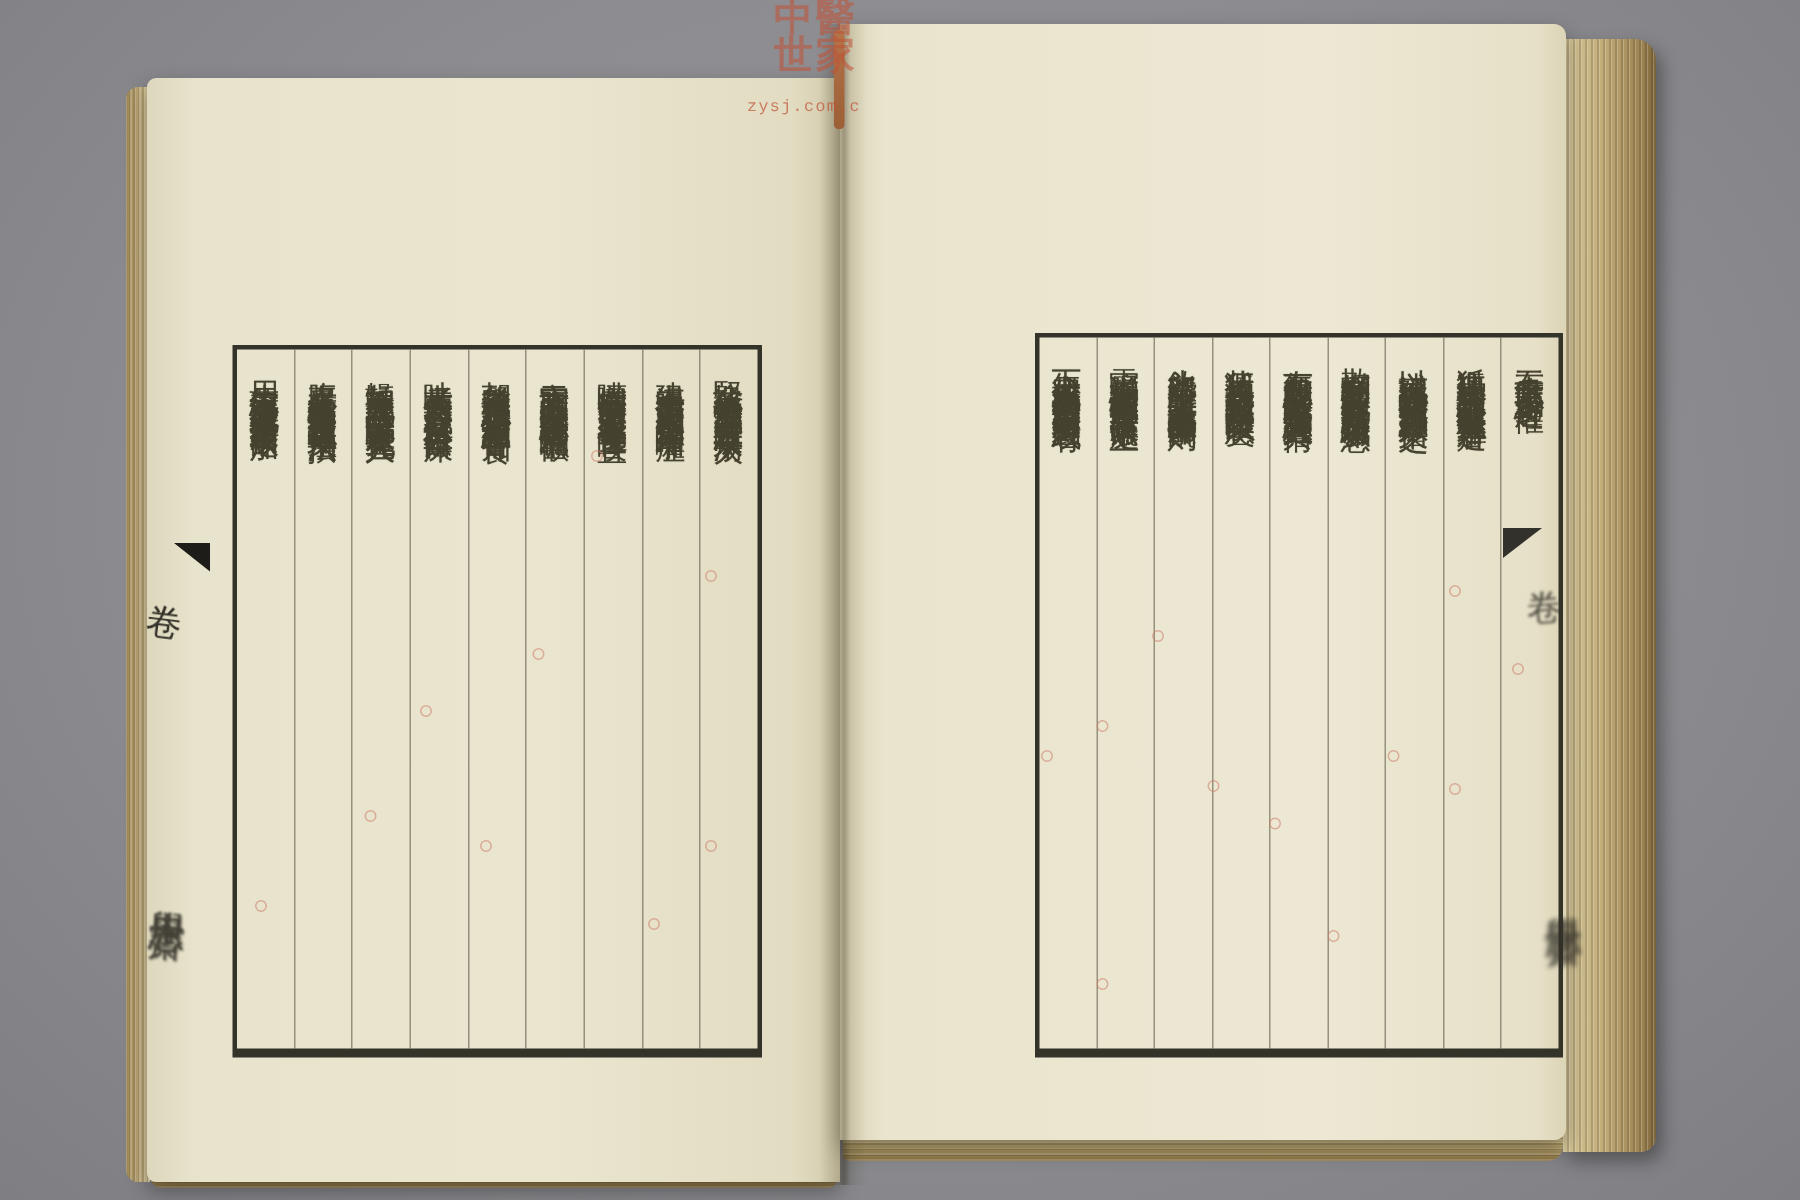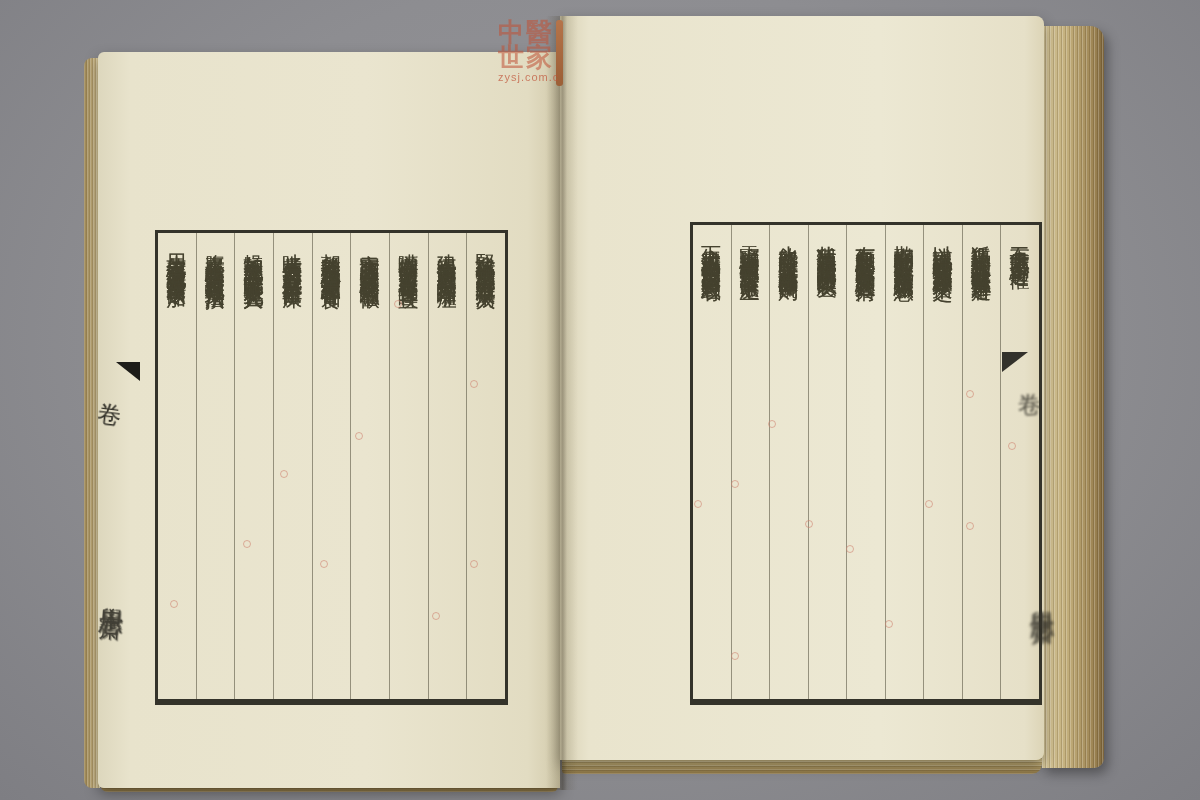--- a/index.html
+++ b/index.html
@@ -71,23 +71,23 @@
   .spine-char{
     position:absolute; writing-mode:vertical-rl; text-orientation:upright;
     color:#34322a; font-size:24px; line-height:26px; letter-spacing:4px;
   }
   .spine-char.l-tab{ left:100px; top:384px; transform:rotate(7deg); filter:blur(.4px); }
   .spine-char.l-stamp{ left:100px; top:588px; transform:rotate(4deg); filter:blur(.7px); opacity:.92;
     text-shadow:1px 1px 1px rgba(40,38,30,.6);}
   .spine-char.r-tab{ left:1014px; top:374px; transform:rotate(-5deg); filter:blur(.9px); opacity:.85;}
   .spine-char.r-stamp{ left:1028px; top:592px; transform:rotate(-3deg); filter:blur(1.3px); opacity:.8;
     text-shadow:-1px 1px 2px rgba(40,38,30,.7);}
-  .watermark{ position:absolute; left:498px; top:20px; width:74px; text-align:left; color:#c05237; }
+  .watermark{ position:absolute; left:498px; top:0; width:74px; text-align:right; color:#c05237; }
   .wm-seal{ font-weight:bold; font-size:26px; line-height:25px; opacity:.55; letter-spacing:2px; }
-  .wm-url{ font-family:Liberation Sans, sans-serif; font-size:11px; letter-spacing:1px; opacity:.7; margin-top:1px; }
+  .wm-url{ font-family:Liberation Mono, monospace; font-size:11px; letter-spacing:1px; opacity:.7; margin-top:16px; }
 </style>
 </head>
 <body>
 
 <div class="scene">
 
   <div class="edge-right"></div>
   <div class="edge-left"></div>
   <div class="edge-bottom lb"></div>
   <div class="edge-bottom rb"></div>

